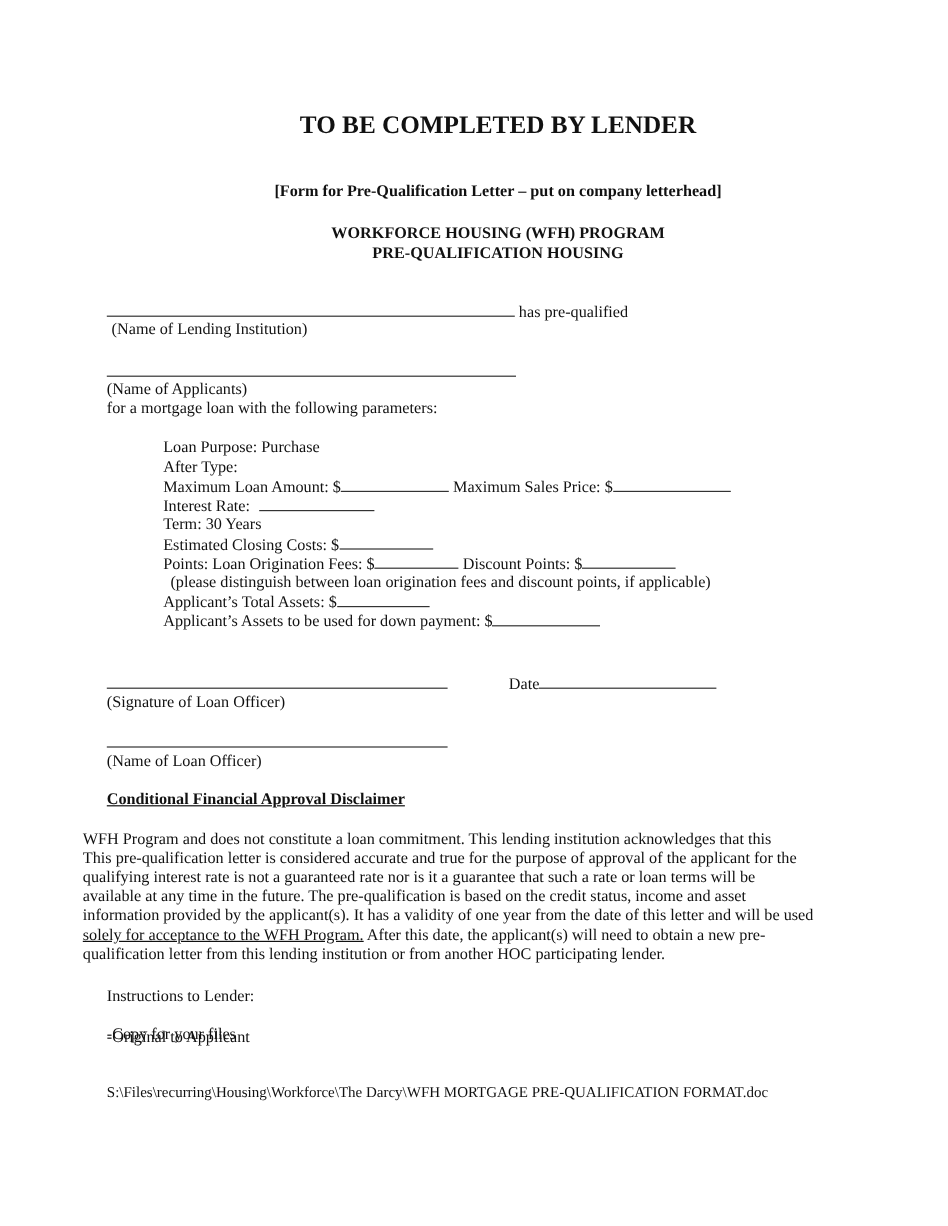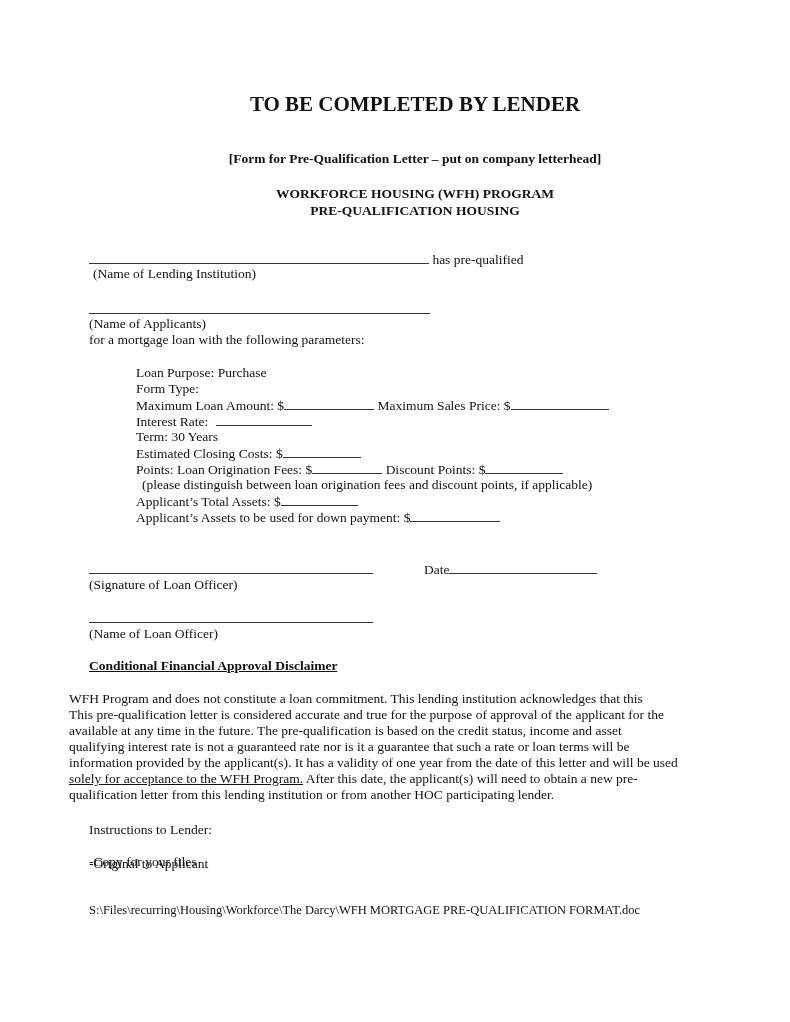--- a/index.html
+++ b/index.html
@@ -29,21 +29,21 @@
 </div>
 <div class="abs t" style="left:73px; top:266px;">(Name of Lending Institution)</div>
 
 <div class="abs t" style="left:69px; top:301px;">
   <span class="line" style="width:341px;"></span>
 </div>
 <div class="abs t" style="left:69px; top:316px;">(Name of Applicants)</div>
 <div class="abs t" style="left:69px; top:332px;">for a mortgage loan with the following parameters:</div>
 
 <div class="abs t" style="left:116px; top:365px;">Loan Purpose:  Purchase</div>
-<div class="abs t" style="left:116px; top:381px;">Form Type:</div>
+<div class="abs t" style="left:116px; top:381px;">After Type:</div>
 <div class="abs t" style="left:116px; top:397px;">
   <span>Maximum Loan Amount: $</span><span class="line" style="width:90px;"></span>
   <span>Maximum Sales Price: $</span><span class="line" style="width:98px;"></span>
 </div>
 <div class="abs t" style="left:116px; top:413px;">
   <span>Interest Rate:</span>
   <span class="line" style="width:96px; margin-left:4px;"></span>
 </div>
 <div class="abs t" style="left:116px; top:429px;">Term:  30 Years</div>
 <div class="abs t" style="left:116px; top:445px;">
@@ -72,22 +72,22 @@
 <div class="abs t" style="left:69px; top:610px;">
   <span class="line" style="width:284px;"></span>
 </div>
 <div class="abs t" style="left:69px; top:626px;">(Name of Loan Officer)</div>
 
 <div class="abs t bu" style="left:69px; top:658px;">Conditional Financial Approval Disclaimer</div>
 
 <div class="para">
   <p>WFH Program and does not constitute a loan commitment. This lending institution acknowledges that this</p>
   <p>This pre-qualification letter is considered accurate and true for the purpose of approval of the applicant for the</p>
+  <p>qualifying interest rate is not a guaranteed rate nor is it a guarantee that such a rate or loan terms will be</p>
   <p>available at any time in the future. The pre-qualification is based on the credit status, income and asset</p>
-  <p>qualifying interest rate is not a guaranteed rate nor is it a guarantee that such a rate or loan terms will be</p>
   <p>information provided by the applicant(s). It has a validity of one year from the date of this letter and will be used</p>
   <p><span class="u">solely for acceptance to the WFH Program.</span><span> After this date, the applicant(s) will need to obtain a new pre-</span></p>
   <p><span>qualification</span><span class="u" style="text-decoration:none;"> letter from this lending institution or from another HOC participating lender.</span></p>
 </div>
 
 <div class="abs t" style="left:69px; top:822px;">Instructions to Lender:</div>
 <div class="abs t" style="left:69px; top:856px;">-Original to Applicant</div>
 <div class="abs t" style="left:69px; top:854px;">-Copy for your files</div>
 
 <div class="abs t" style="left:69px; top:903px; font-size:12.5px;">S:\Files\recurring\Housing\Workforce\The Darcy\WFH MORTGAGE PRE-QUALIFICATION FORMAT.doc</div>

